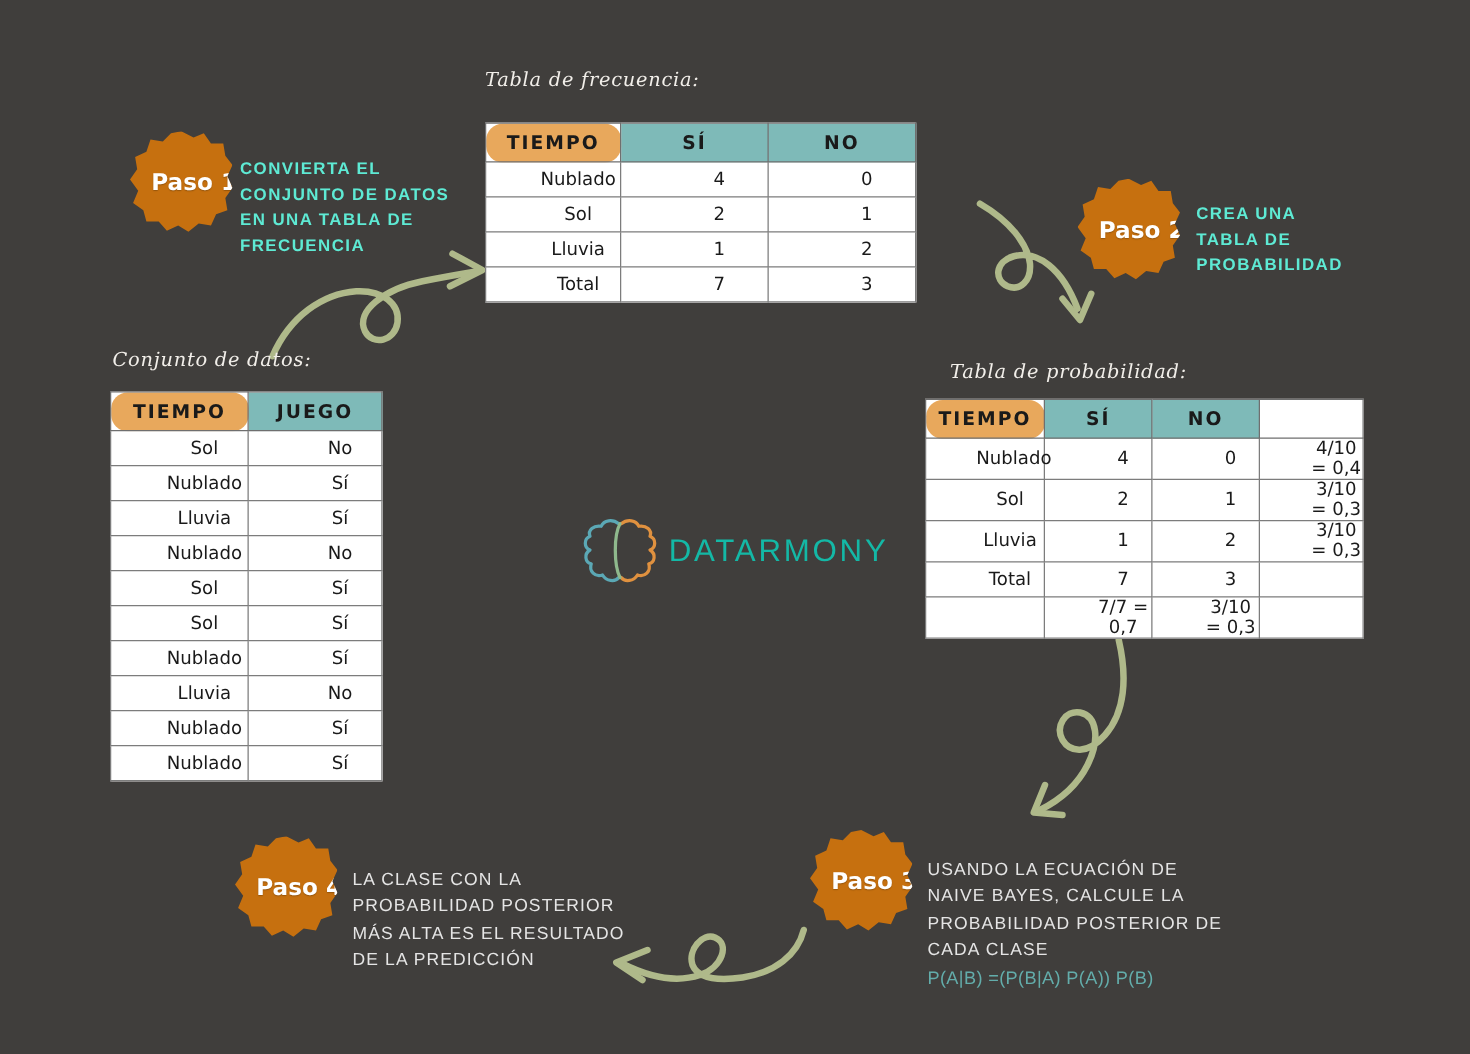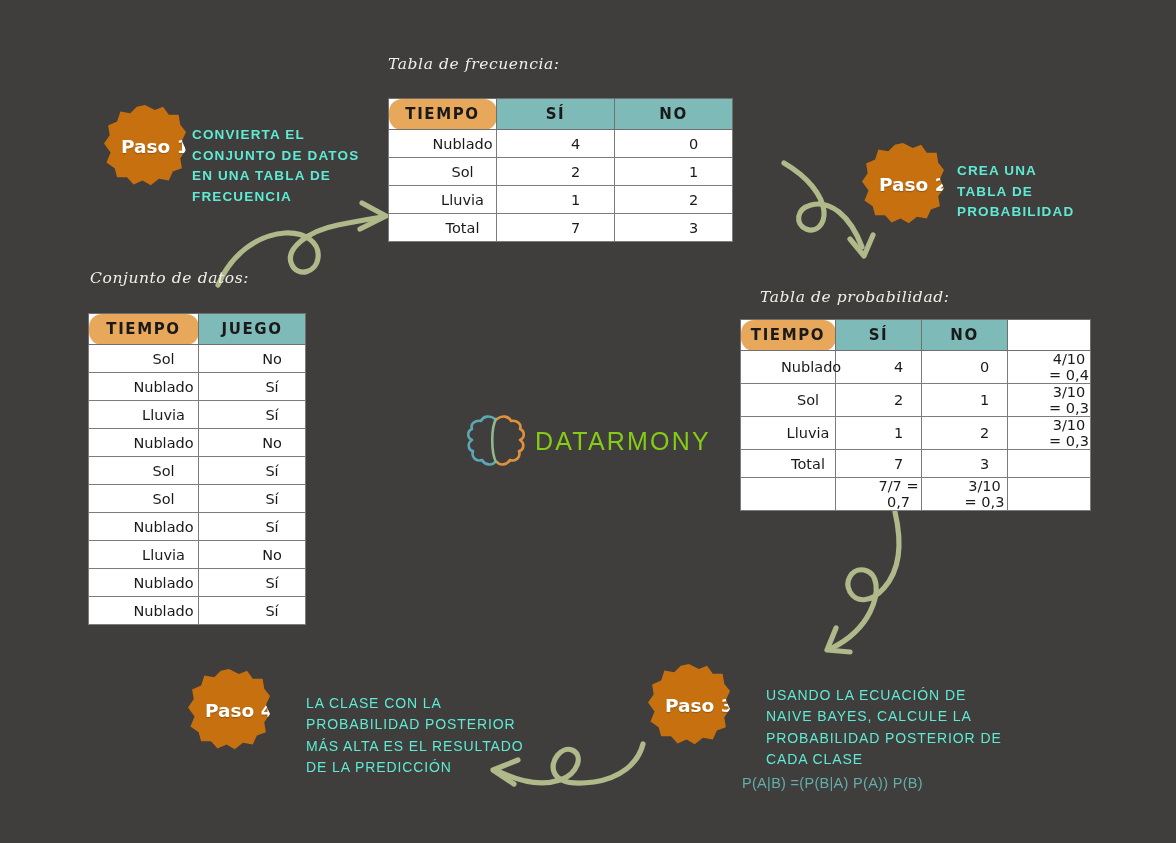--- a/index.html
+++ b/index.html
@@ -103,22 +103,21 @@
     font-size: 13.5px;
     font-weight: bold;
     letter-spacing: 1.15px;
     line-height: 1.52;
     text-transform: uppercase;
   }
   .step-text.light {
     font-weight: normal;
     letter-spacing: 0.9px;
     font-size: 14px;
-    color: #5eead4;
-    margin-left: 24px;
+    color: #e5e5e5;
   }
   .formula {
     position: absolute;
     color: #63ADAB;
     font-family: "Liberation Sans", sans-serif;
     font-weight: normal;
     font-size: 14.5px;
     letter-spacing: 0.3px;
     white-space: nowrap;
   }
@@ -132,21 +131,21 @@
     stroke-linecap: round;
     stroke-linejoin: round;
   }
 
   
   .logo { position: absolute; display: flex; align-items: center; }
   .logo-text {
     font-family: "Liberation Sans", sans-serif;
     font-size: 25px;
     letter-spacing: 2.2px;
-    color: #84cc16;
+    color: #14b8a6;
     margin-left: 9px;
     font-weight: 400;
   }
 </style>
 </head>
 <body>
 
 <svg class="arrow-svg" style="left:210px; top:195px; width:195px; height:115px;" viewBox="0 0 195 115">
   <path class="arrow-path" d="M8,90 C22,58 48,40 75,38 C96,37 110,48 108,63 C106,78 88,82 82,70 C74,54 98,36 128,30 C148,26 160,24 172,22"></path>
   <path class="arrow-path" d="M152,8 L176,21 L150,34"></path>
@@ -247,21 +246,21 @@
       <td>2</td>
     </tr>
     <tr>
       <td>Total</td>
       <td>7</td>
       <td>3</td>
     </tr>
   </tbody>
 </table>
 
-<div class="caption" style="left:90px; top:269px;">Conjunto de datos:</div>
+<div class="caption" style="left:90px; top:279px;">Conjunto de datos:</div>
 
 <table class="tbl" style="left:88px; top:313px; width:217px;">
   <colgroup>
       <col style="width:110px">
       <col style="width:107px">
     </colgroup>
   <thead>
     <tr>
       <th class="hdr-orange">TIEMPO</th>
       <th class="hdr-teal">JUEGO</th>

